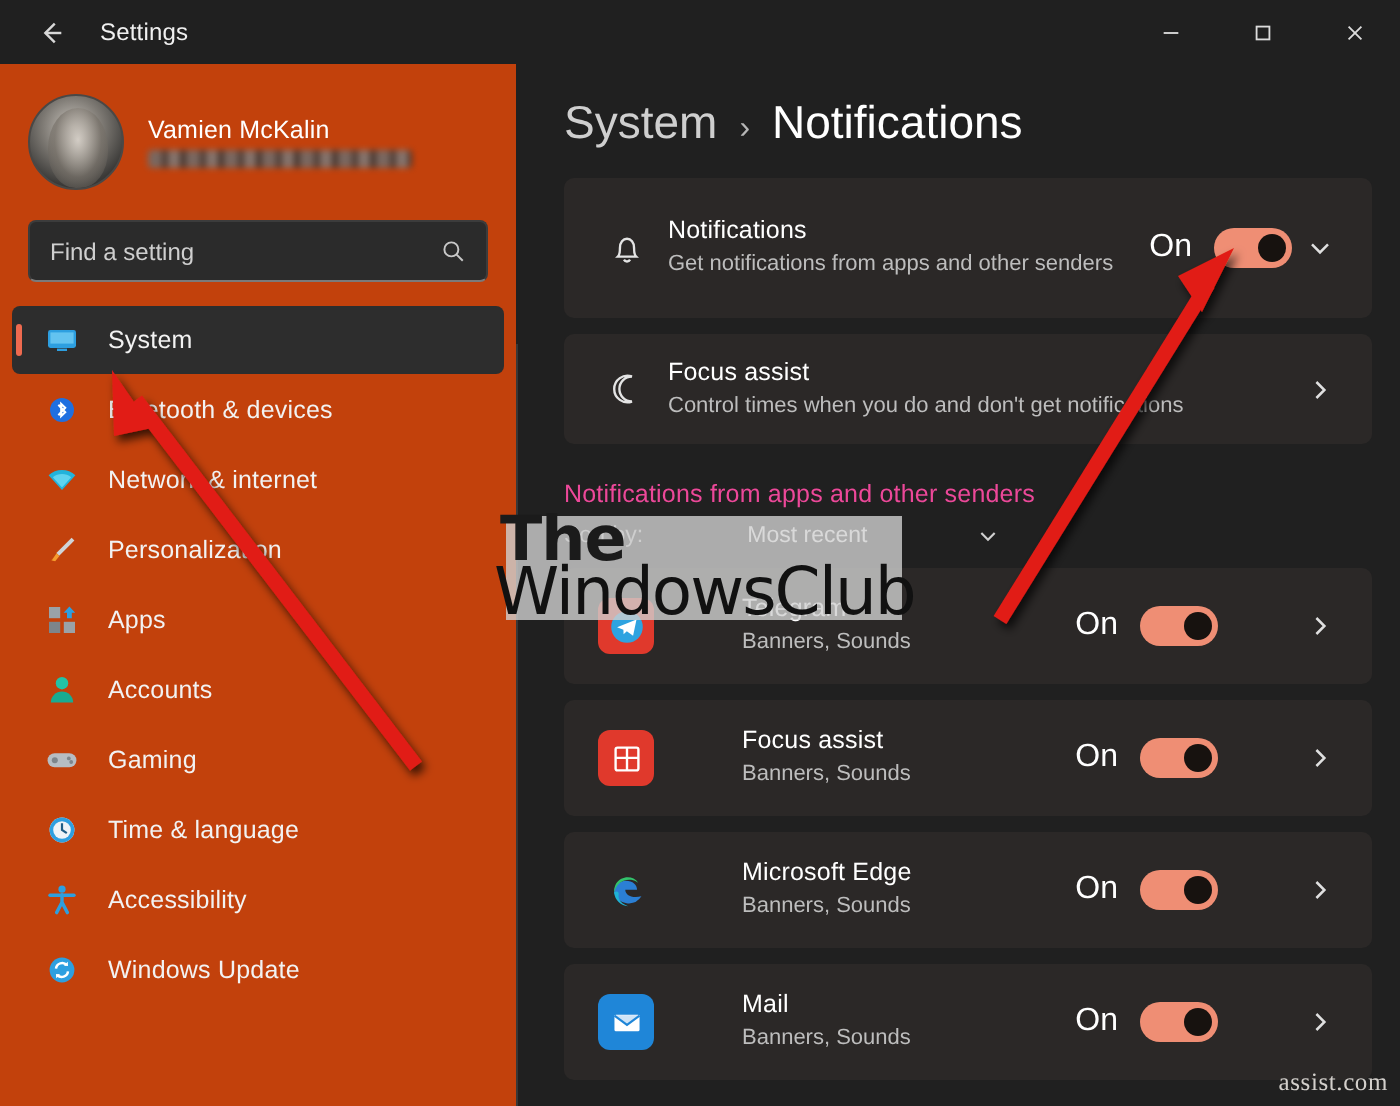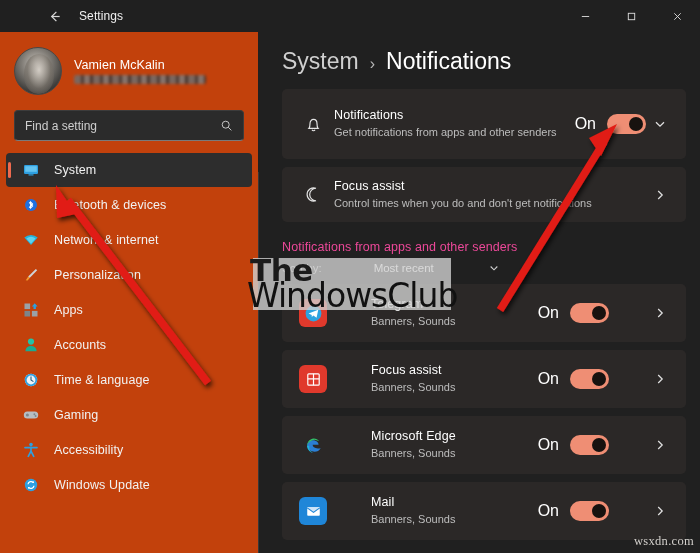--- a/index.html
+++ b/index.html
@@ -7,21 +7,21 @@
   html,body { width:700px; height:553px; overflow:hidden; }
   body {
     background:#202020;
     font-family:"Liberation Sans","DejaVu Sans",sans-serif;
     color:#ffffff;
     -webkit-font-smoothing:antialiased;
   }
   #app { position:relative; width:700px; height:553px; background:#202020; overflow:hidden; }
 
   
-  .titlebar { position:absolute; top:0; left:0; width:700px; height:32px; background:#202020; display:flex; align-items:center;padding-left:29px; }
+  .titlebar { position:absolute; top:0; left:0; width:700px; height:32px; background:#202020; display:flex; align-items:center; }
   .back-btn { width:34px; height:32px; display:flex; align-items:center; justify-content:center; margin-left:8px; border-radius:4px; color:#d8d8d8; }
   .back-btn svg { width:15px; height:15px; }
   .win-title { font-size:12px; color:#f0f0f0; margin-left:8px; letter-spacing:.1px; }
   .wctrl { position:absolute; right:0; top:0; height:32px; display:flex; }
   .wbtn { width:46px; height:32px; display:flex; align-items:center; justify-content:center; color:#dcdcdc; font-size:11px; }
   .wbtn svg { width:11px; height:11px; }
 
   
   .sidebar { position:absolute; left:0; top:32px; width:258px; height:521px; background:#c2410c; }
   .profile { display:flex; align-items:center; padding:14px 0 0 14px; height:64px; }
@@ -240,39 +240,39 @@
               <circle cx="8" cy="4.6" r="3.1" fill="#22c3a6"></circle>
               <path d="M2.4 14.3 A5.6 5.6 0 0 1 13.6 14.3 Z" fill="#19ab91"></path>
             </svg>
         </span>
         <span class="nlabel">Accounts</span>
       </div>
 
       <div class="navitem">
         <span class="nicon">
           <svg viewBox="0 0 16 16">
+              <rect x="0.8" y="4.6" width="14.4" height="7" rx="3.5" fill="#b6bdc3"></rect>
+              <circle cx="4.4" cy="8.1" r="1.5" fill="#7d858b"></circle>
+              <circle cx="11.4" cy="7.2" r="0.95" fill="#7d858b"></circle>
+              <circle cx="12.6" cy="9" r="0.95" fill="#7d858b"></circle>
+            </svg>
+        </span>
+        <span class="nlabel">Gaming</span>
+      </div>
+
+      <div class="navitem">
+        <span class="nicon">
+          <svg viewBox="0 0 16 16">
               <circle cx="8" cy="8" r="6.2" fill="#e8edf1"></circle>
               <path d="M8 1.8 A6.2 6.2 0 0 1 8 14.2 A6.2 6.2 0 0 1 8 1.8 Z" fill="#2e9fe0"></path>
               <circle cx="8" cy="8" r="4.4" fill="#eef3f7"></circle>
               <path d="M8 4.6 V8 L10.4 9.6" stroke="#1f5d86" stroke-width="1.1" fill="none"></path>
             </svg>
         </span>
         <span class="nlabel">Time &amp; language</span>
-      </div>
-
-      <div class="navitem">
-        <span class="nicon">
-          <svg viewBox="0 0 16 16">
-              <rect x="0.8" y="4.6" width="14.4" height="7" rx="3.5" fill="#b6bdc3"></rect>
-              <circle cx="4.4" cy="8.1" r="1.5" fill="#7d858b"></circle>
-              <circle cx="11.4" cy="7.2" r="0.95" fill="#7d858b"></circle>
-              <circle cx="12.6" cy="9" r="0.95" fill="#7d858b"></circle>
-            </svg>
-        </span>
-        <span class="nlabel">Gaming</span>
       </div>
 
       <div class="navitem">
         <span class="nicon">
           <svg viewBox="0 0 16 16">
               <circle cx="8" cy="2.6" r="1.8" fill="#2d9fe0"></circle>
               <path d="M2 5.6 H14" stroke="#2d9fe0" stroke-width="1.7" stroke-linecap="round"></path>
               <path d="M8 5.3 V9.2 M8 9.2 L5.3 14.3 M8 9.2 L10.7 14.3" stroke="#2d9fe0" stroke-width="1.7" fill="none" stroke-linecap="round"></path>
             </svg>
         </span>
@@ -478,15 +478,15 @@
     <g filter="url(#ashadow)">
       <path d="M208 383 L68 200" stroke="#e11b16" stroke-width="7.5" fill="none"></path>
       <path d="M56 185 L76 214 L57 218 Z" fill="#e11b16"></path>
     </g>
   </svg>
 
   <div class="wm-club">
     <div class="l1">The</div>
     <div class="l2">WindowsClub</div>
   </div>
-  <div class="wm-corner">wsxdn.com</div>
+  <div class="wm-corner">assist.com</div>
 
 </div>
 
 </body></html>

